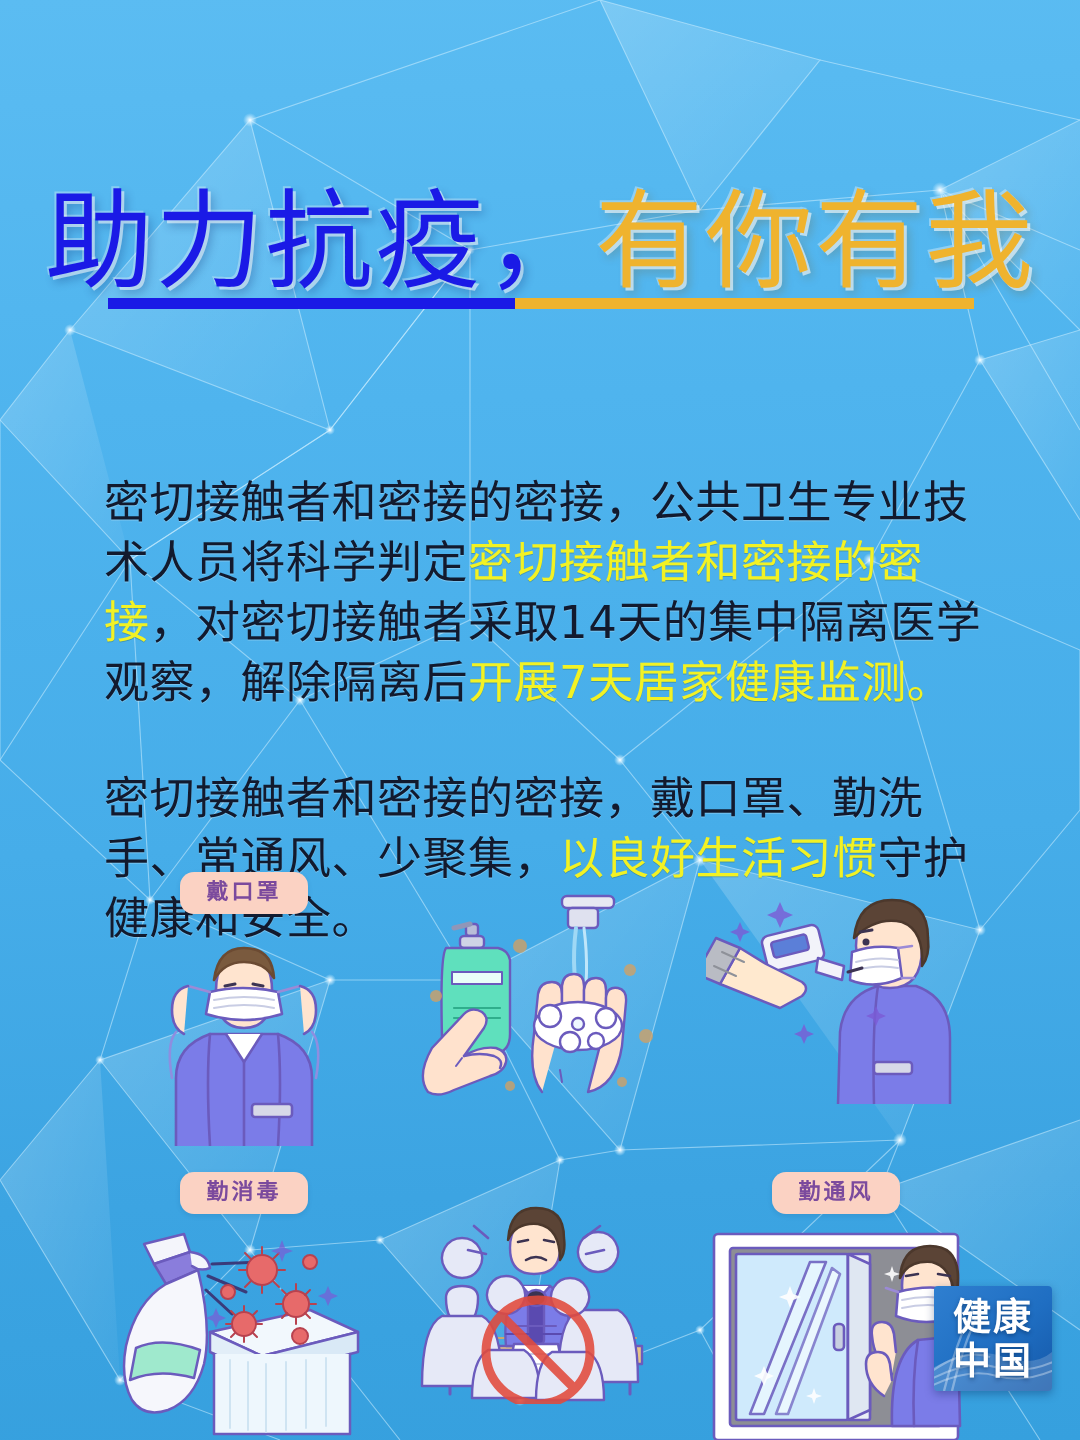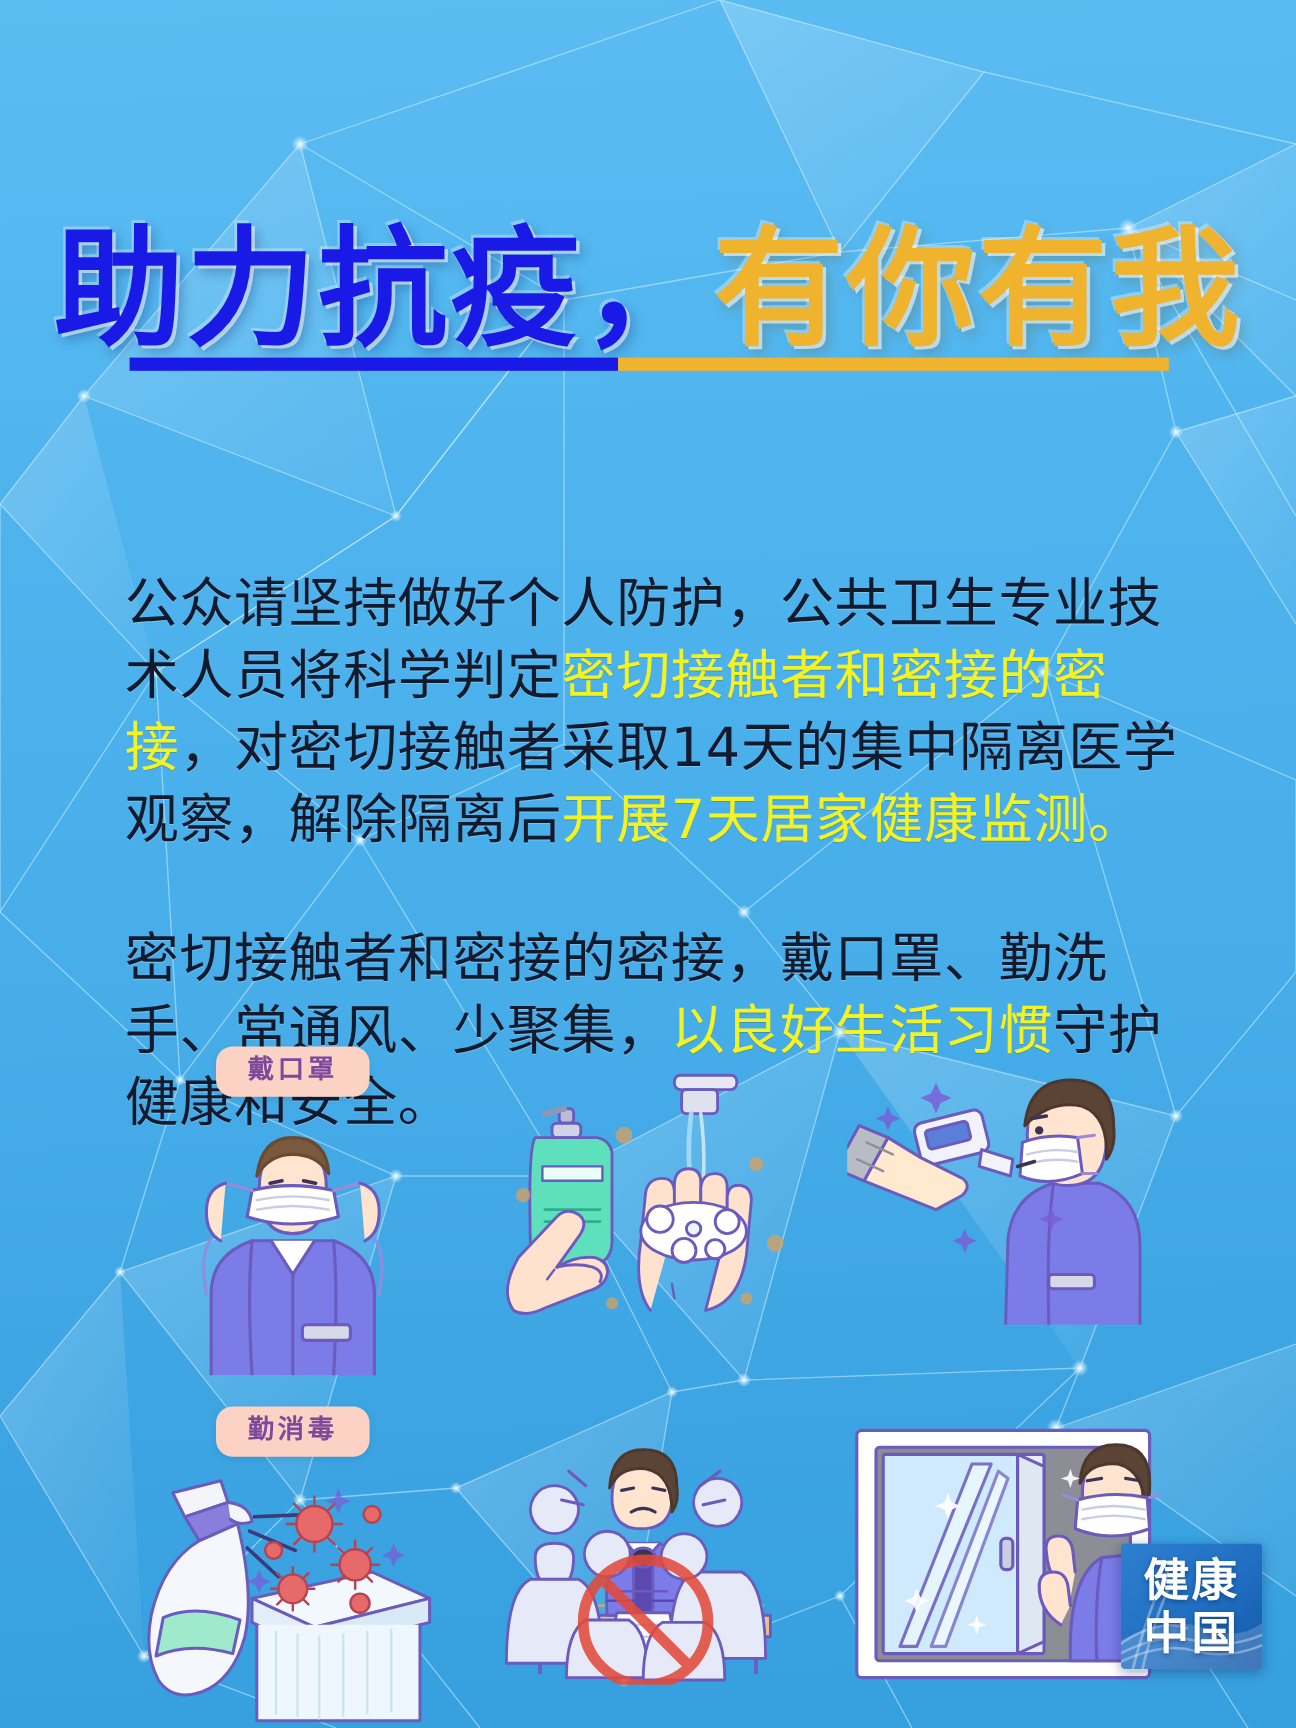--- a/index.html
+++ b/index.html
@@ -29,21 +29,21 @@
     left: 0;
     top: 188px;
     width: 1080px;
     text-align: center;
   }
   .title-line {
     display: inline-block;
     white-space: nowrap;
     font-size: 108px;
     line-height: 1.0;
-    font-weight: 700;
+    font-weight: 400;
     letter-spacing: 2px;
   }
   .t-blue {
     color: #1a1ae6;
     text-shadow:
       3px 3px 0 rgba(255,255,255,.55),
       -2px -2px 0 rgba(255,255,255,.30),
       5px 6px 10px rgba(10,40,110,.30);
   }
   .t-gold {
@@ -246,21 +246,21 @@
 
   <div class="title-block">
     <span class="title-line t-blue">助力抗疫，</span><span class="title-line t-gold">有你有我</span>
   </div>
   <div class="title-underline">
     <span class="ul-blue"></span>
     <span class="ul-gold"></span>
   </div>
 
   <div class="copy">
-    <p class="para"><span>公众请坚持做好个人防护，公共卫生专业技术人员将科学判定</span><span class="hl">密切接触者和密接的密接</span><span>，对密切接触者采取14天的集中隔离医学观察，解除隔离后</span><span class="hl">开展7天居家健康监测。</span></p>
+    <p class="para"><span>密切接触者和密接的密接，公共卫生专业技术人员将科学判定</span><span class="hl">密切接触者和密接的密接</span><span>，对密切接触者采取14天的集中隔离医学观察，解除隔离后</span><span class="hl">开展7天居家健康监测。</span></p>
     <p class="para"><span>密切接触者和密接的密接，戴口罩、勤洗手、常通风、少聚集，</span><span class="hl">以良好生活习惯</span><span>守护健康和安全。</span></p>
   </div>
 
   <div class="grid">
 
     <div class="cell">
       <div class="badge">戴口罩</div>
       <div class="art">
         <svg viewBox="0 0 260 218">
           <g stroke="#6b5bbd" stroke-width="2.6" stroke-linecap="round" stroke-linejoin="round" fill="none">
@@ -436,20 +436,21 @@
             <path d="M92 130 L164 202"></path>
           </g>
           <g stroke="#6b5bbd" stroke-width="2.6" stroke-linecap="round">
             <path d="M78 52 L64 40 M76 68 L58 64 M174 52 L190 40 M176 68 L194 64"></path>
           </g>
         </svg>
       </div>
     </div>
 
     <div class="cell">
+      <div class="badge">勤通风</div>
       <div class="art">
         <svg viewBox="0 0 260 218">
           <g stroke="#6b5bbd" stroke-width="2.6" stroke-linecap="round" stroke-linejoin="round" fill="none">
             <rect x="8" y="6" width="244" height="206" rx="4" fill="#ffffff"></rect>
             <rect x="24" y="20" width="212" height="178" rx="3" fill="#8d8e95"></rect>
             <rect x="30" y="26" width="112" height="166" rx="2" fill="#cfeafc"></rect>
             <path d="M44 186 L104 34 L120 34 L58 186 Z" fill="#eaf8ff" opacity=".85"></path>
             <path d="M70 186 L126 40 L134 46 L82 186 Z" fill="#f6fdff" opacity=".7"></path>
             <rect x="142" y="26" width="22" height="166" rx="2" fill="#e9eef6"></rect>
             <path d="M142 26 L164 36 L164 182 L142 192 Z" fill="#dfe7f2"></path>

